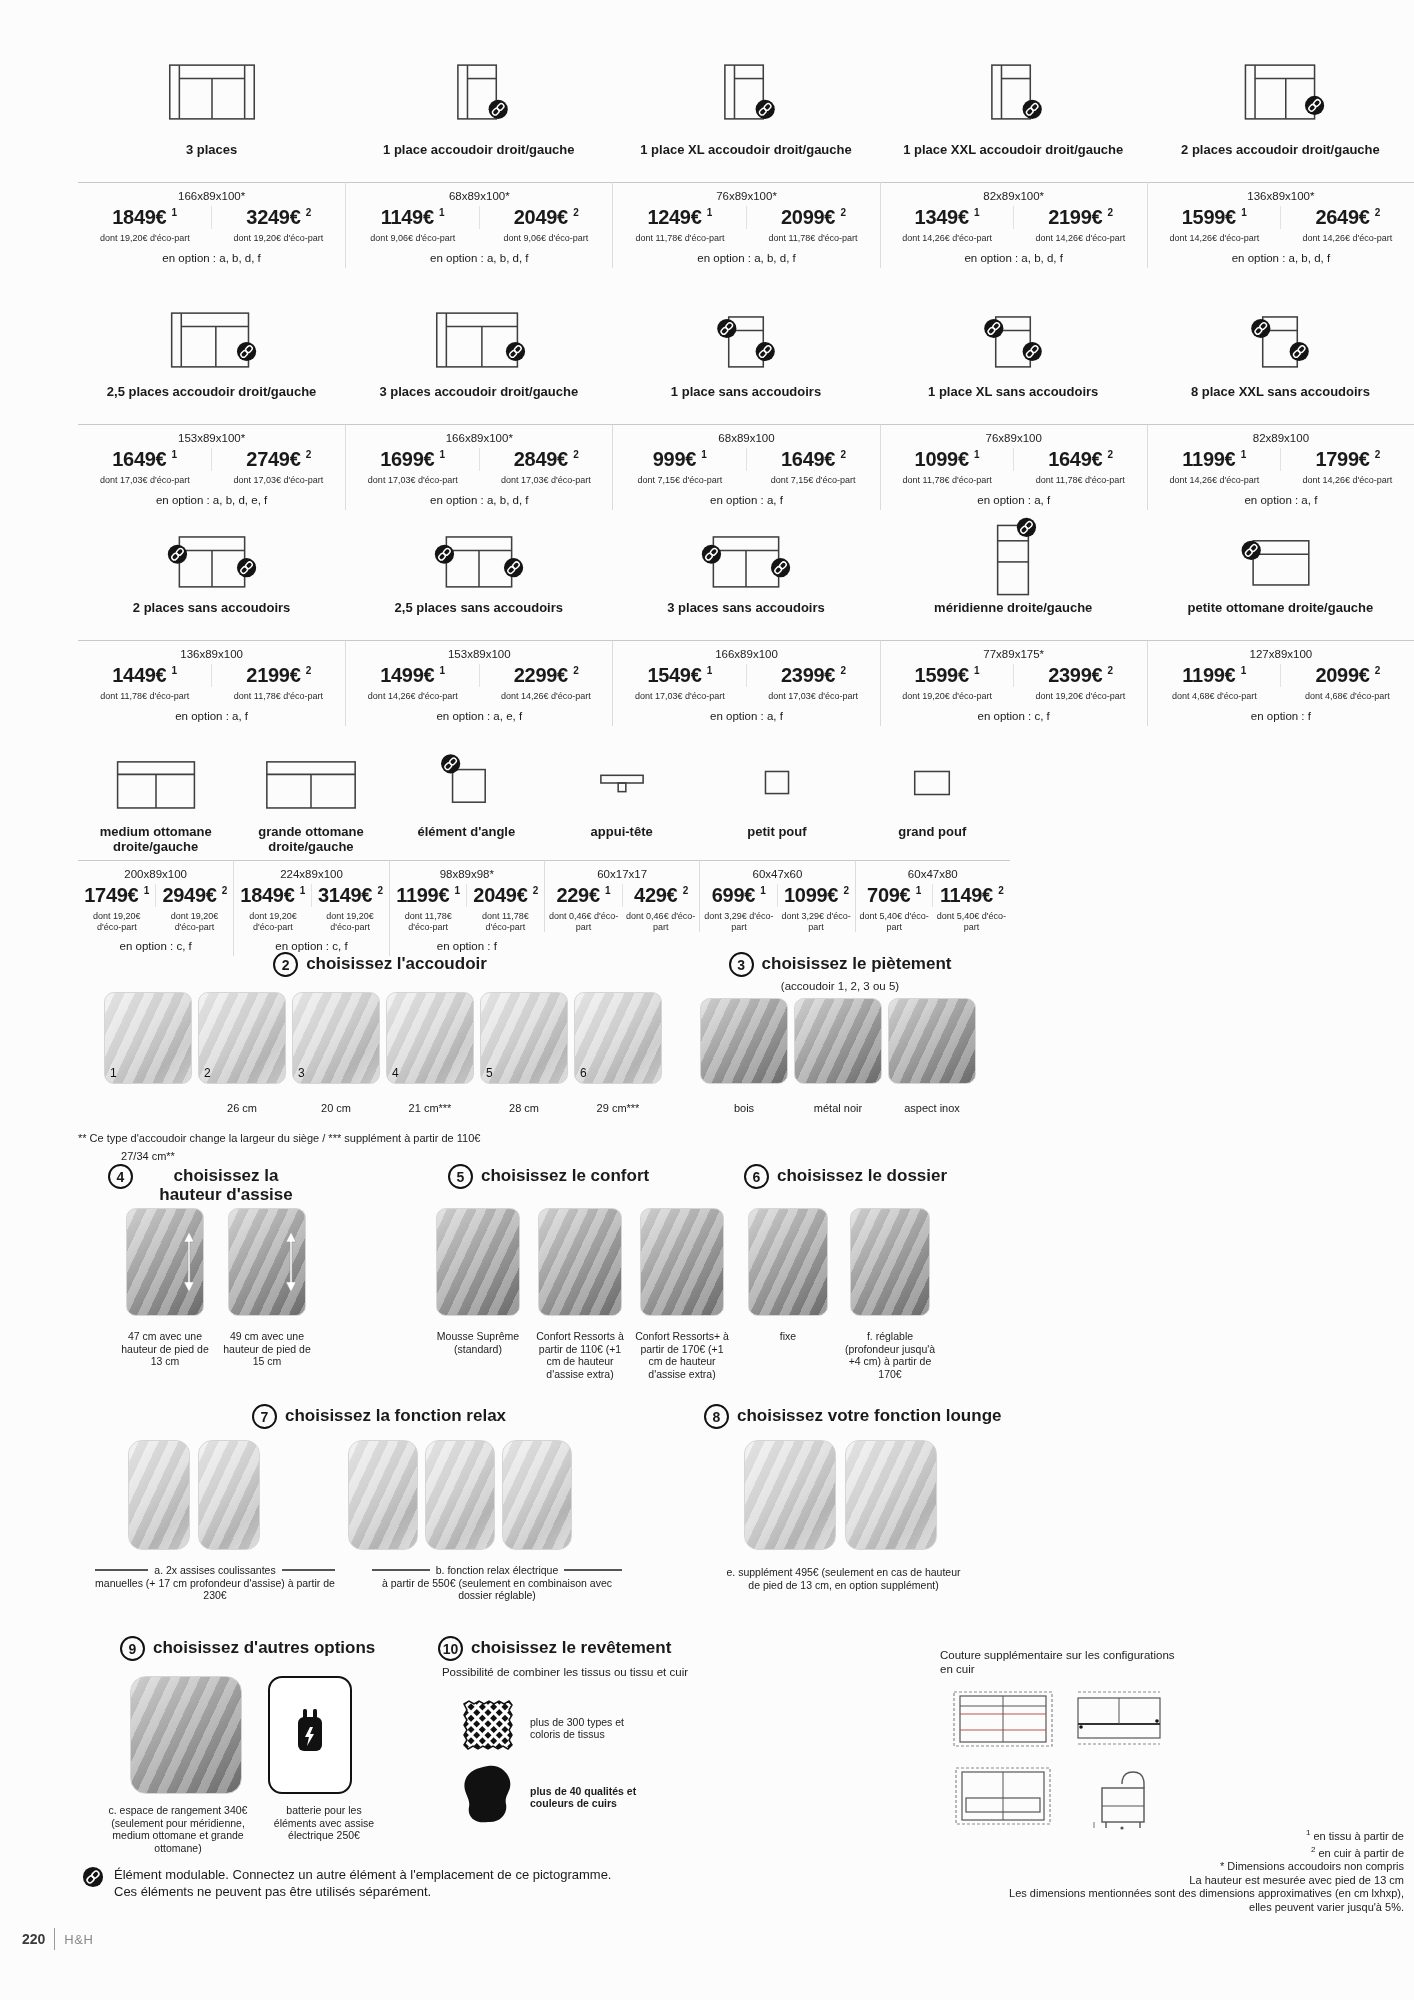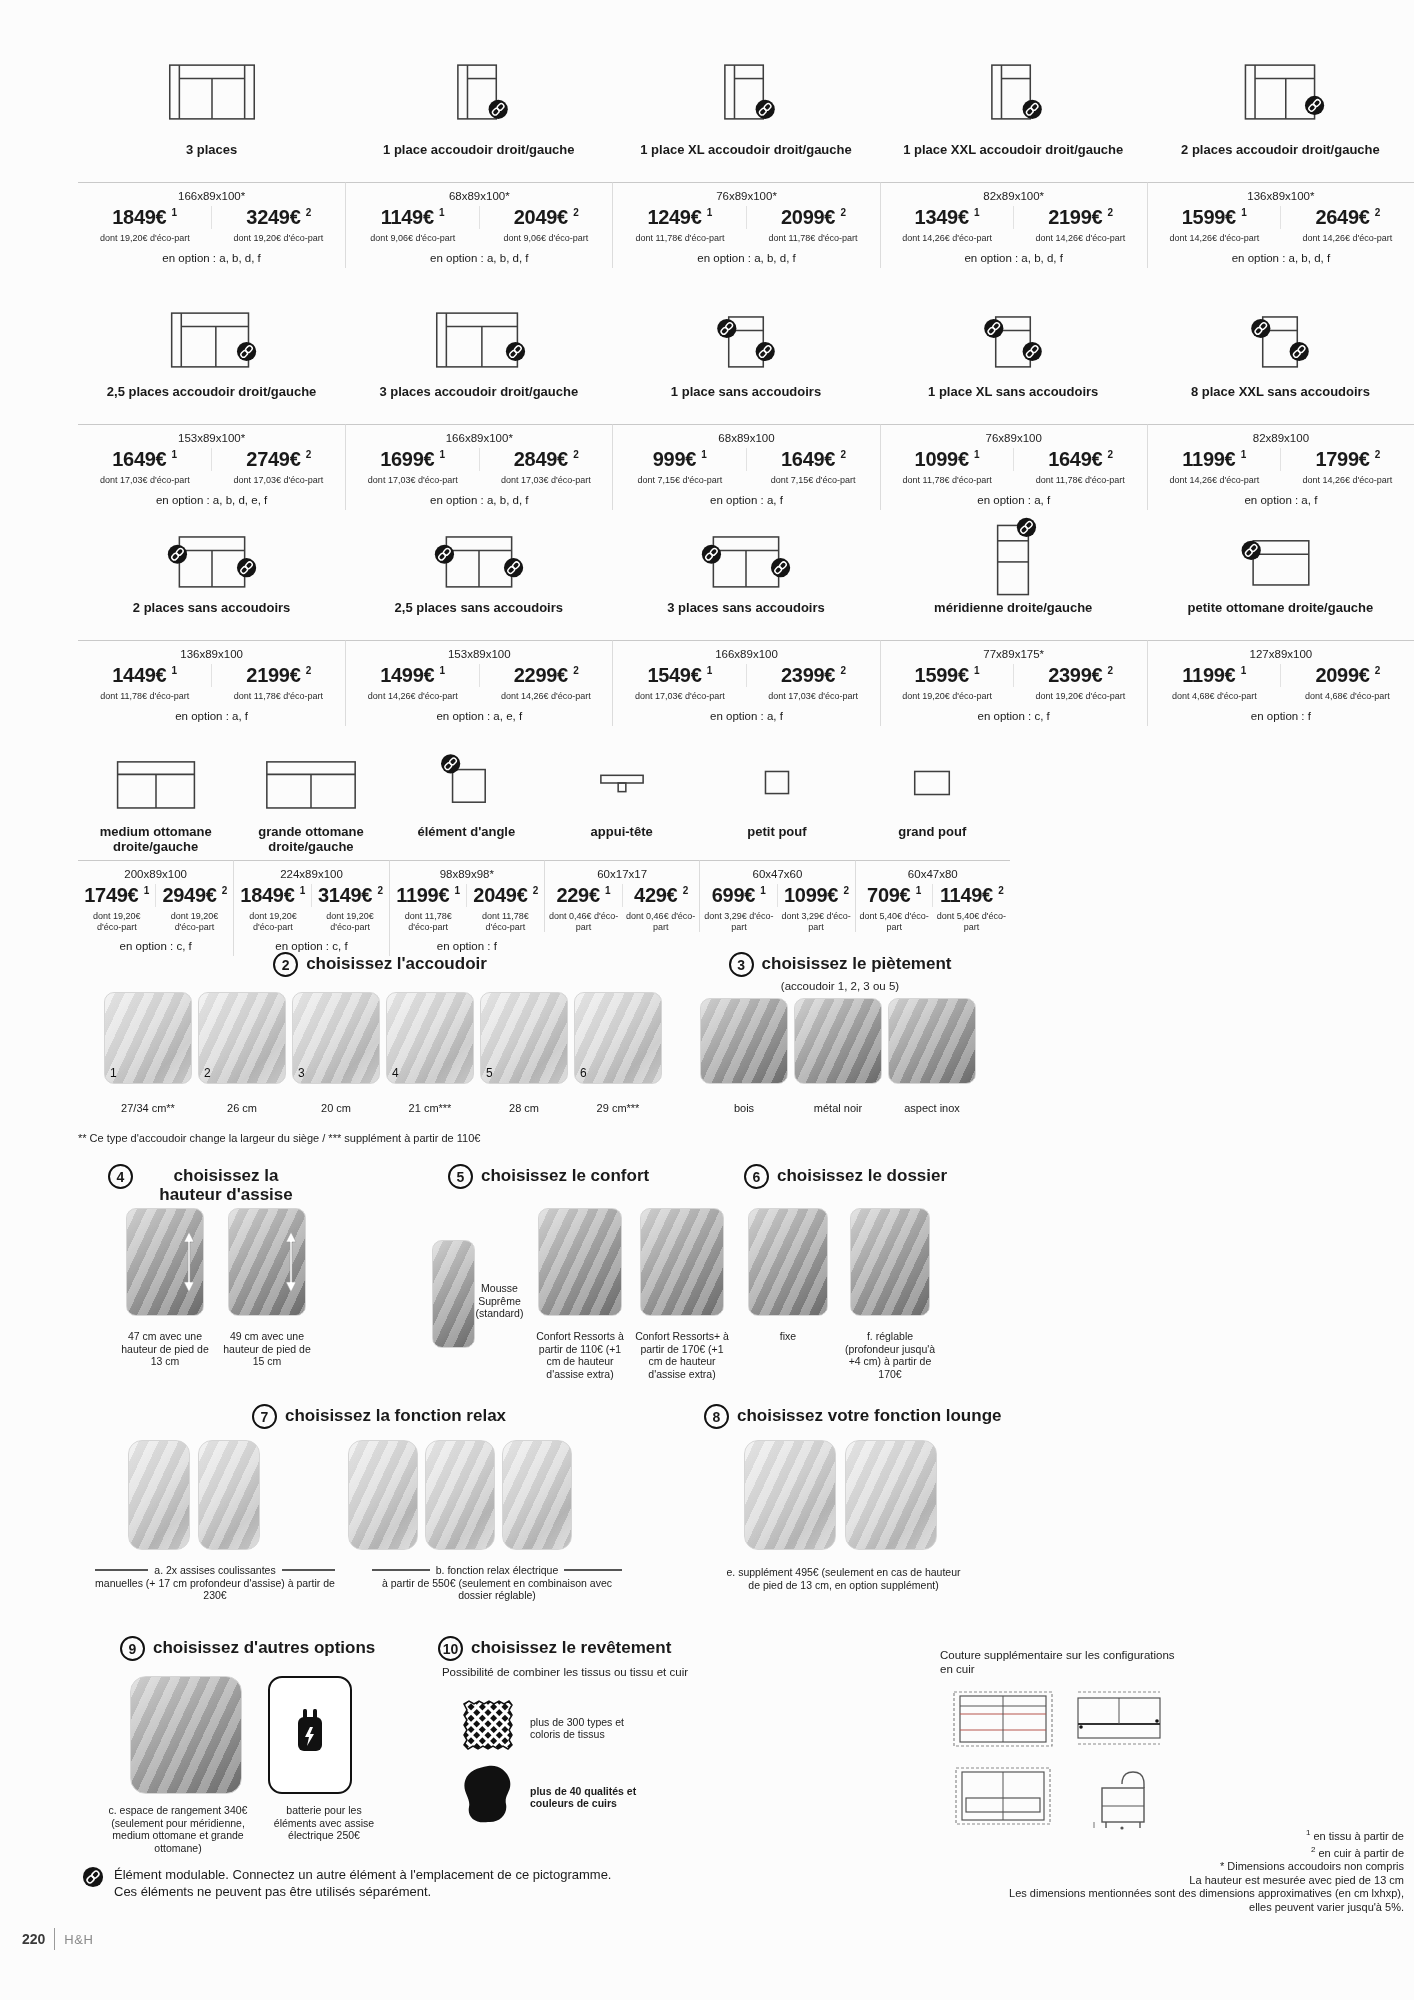--- a/index.html
+++ b/index.html
@@ -704,21 +704,21 @@
         <span class="thumb-num">4</span>
       </div>
       <div class="thumb" style="width: 88px; height: 92px;">
         <span class="thumb-num">5</span>
       </div>
       <div class="thumb" style="width: 88px; height: 92px;">
         <span class="thumb-num">6</span>
       </div>
     </div>
   <div class="row-flex" id="s2-labels" style="top:1102px;left:104px;gap:6px;">
-      <div class="cm-label" style="width: 88px;">27/34 cm**</div>
+      <div class="cm-label" style="width: 88px; margin-top: 48px;">27/34 cm**</div>
       <div class="cm-label" style="width: 88px;">26 cm</div>
       <div class="cm-label" style="width: 88px;">20 cm</div>
       <div class="cm-label" style="width: 88px;">21 cm***</div>
       <div class="cm-label" style="width: 88px;">28 cm</div>
       <div class="cm-label" style="width: 88px;">29 cm***</div>
     </div>
   <div class="s2-footnote" style="top: 1132px;">** Ce type d'accoudoir change la largeur du siège / *** supplément à partir de 110€</div>
 
   <div class="sec-head" style="top:952px;left:700px;width:280px;justify-content:center;">
     <span class="sec-num">3</span>
@@ -761,21 +761,21 @@
         </div>
         <div class="cap" style="margin-top:14px;width:92px;">49 cm avec une hauteur de pied de 15 cm</div>
       </div>
     </div>
 
   <div class="sec-head" style="top:1164px;left:448px;">
     <span class="sec-num">5</span>
     <span class="sec-title">choisissez le confort</span>
   </div>
   <div class="row-flex" id="s5-body" style="top:1208px;left:432px;gap:10px;">
-      <div style="width: 92px; display: flex; flex-direction: row; align-items: center;">
+      <div style="width: 92px; display: flex; flex-direction: column; align-items: center;">
         <div class="thumb dark" style="width:84px;height:108px;"></div>
         <div class="cap" style="margin-top:14px;width:98px;">Mousse Suprême (standard)</div>
       </div>
       <div style="width: 92px; display: flex; flex-direction: column; align-items: center;">
         <div class="thumb dark" style="width:84px;height:108px;"></div>
         <div class="cap" style="margin-top:14px;width:98px;">Confort Ressorts à partir de 110€ (+1 cm de hauteur d'assise extra)</div>
       </div>
       <div style="width: 92px; display: flex; flex-direction: column; align-items: center;">
         <div class="thumb dark" style="width:84px;height:108px;"></div>
         <div class="cap" style="margin-top:14px;width:98px;">Confort Ressorts+ à partir de 170€ (+1 cm de hauteur d'assise extra)</div>

